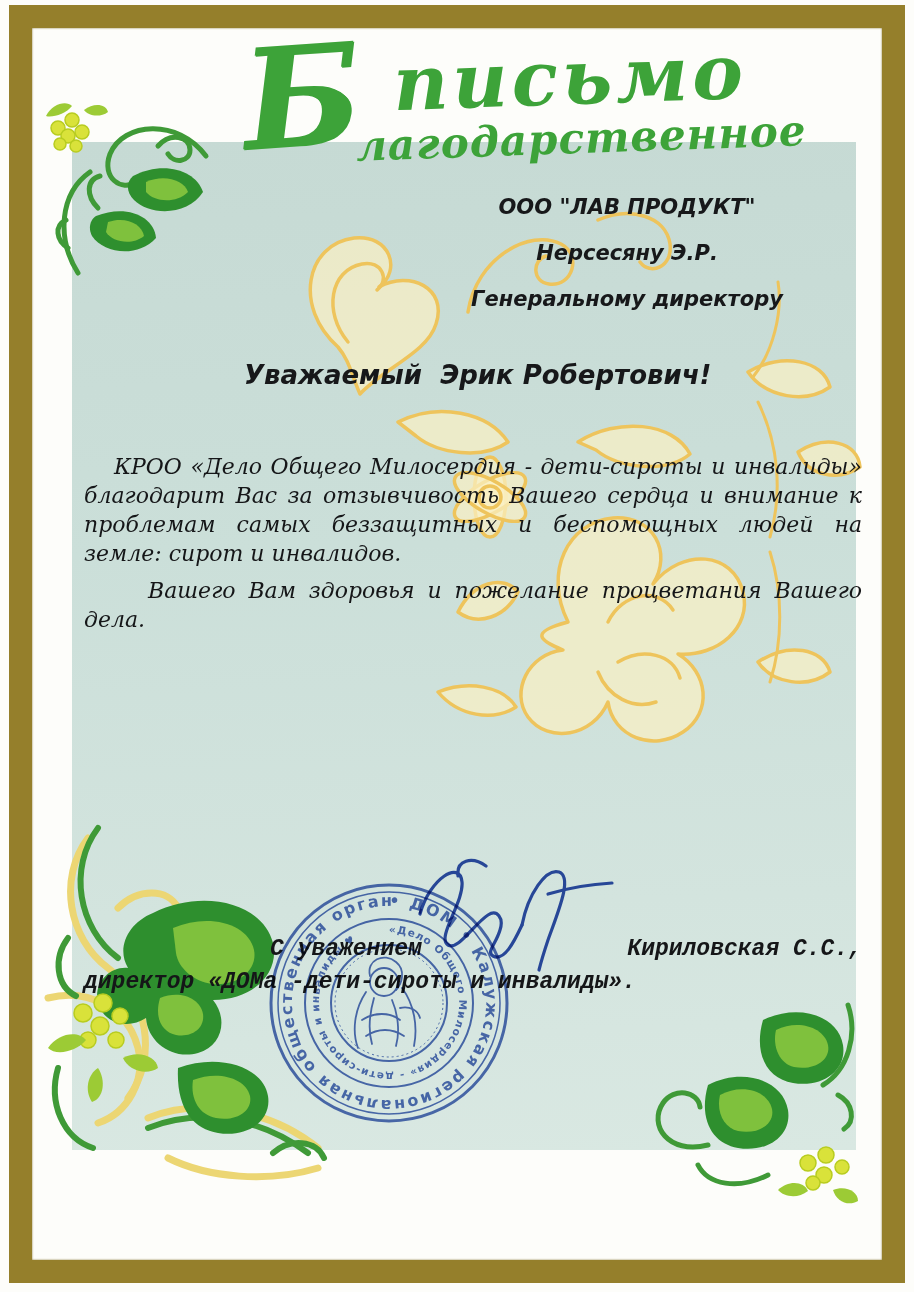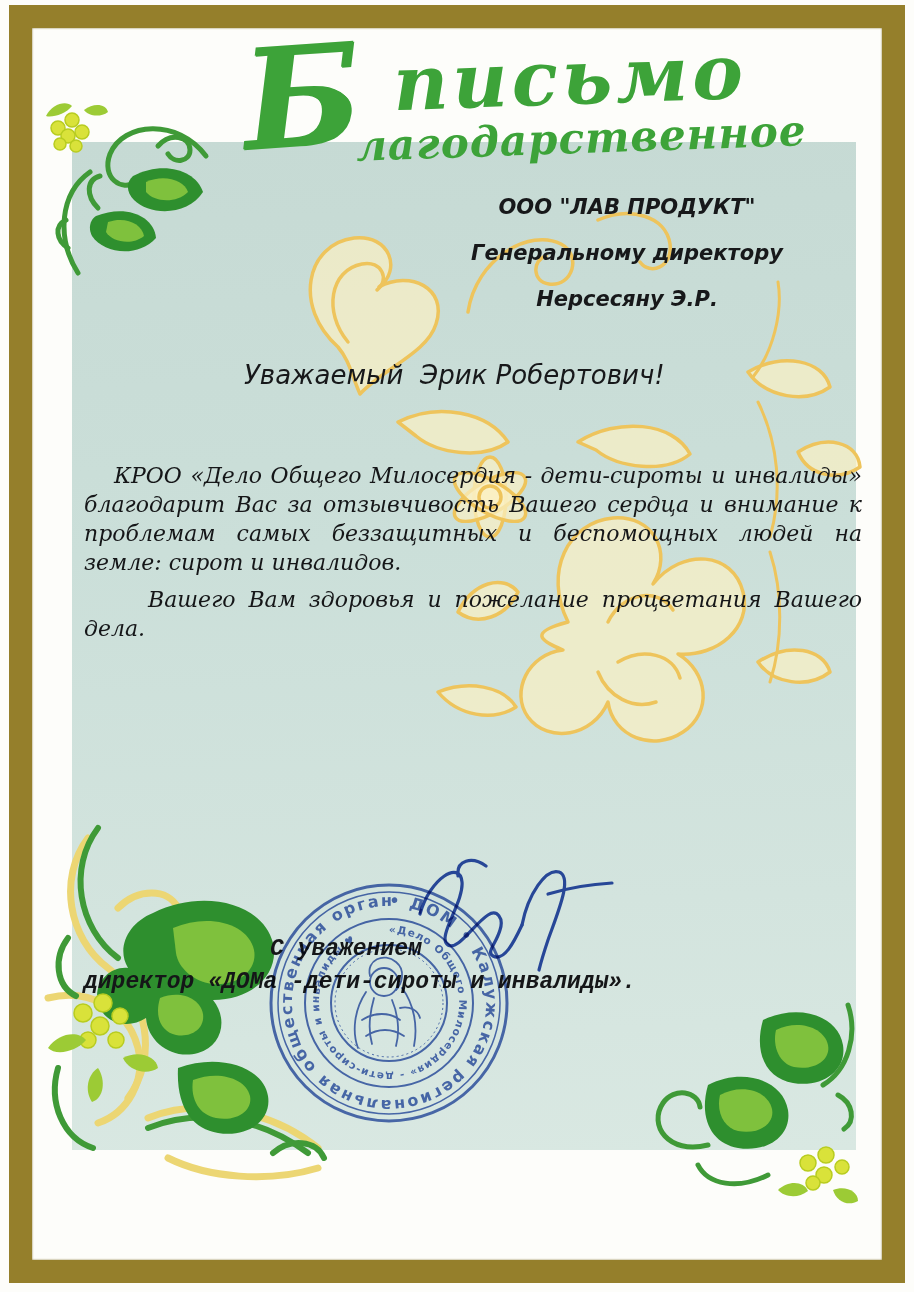--- a/index.html
+++ b/index.html
@@ -46,31 +46,31 @@
   .addressee{
     position:absolute;left:452px;top:196px;width:350px;
     text-align:center;color:#17181a;
     font-family:"DejaVu Sans",sans-serif;font-weight:bold;font-style:italic;
     font-size:21px;
   }
   .addressee div{margin-bottom:23px;line-height:23px;}
   
   .salutation{
     position:absolute;left:244px;top:360px;
-    font-family:"DejaVu Sans",sans-serif;font-weight:normal;font-style:italic;
+    font-family:"DejaVu Sans",sans-serif;font-weight:bold;font-style:italic;
     font-size:26px;color:#17181a;white-space:pre;
   }
   
   .body-text{
     position:absolute;left:84px;top:448px;width:778px;
     font-family:"DejaVu Serif",serif;font-style:italic;font-weight:500;
     font-size:22px;line-height:29px;color:#151618;
     text-align:justify;
   }
-  .body-text p{margin:13px 0 2px 0;text-indent:30px;}
+  .body-text p{margin:4px 0 2px 0;text-indent:30px;}
   .body-text p.gap{margin-top:14px;}
   .body-text p.small-gap{margin-top:8px;}
   .body-text p.big-indent{text-indent:64px;}
   
   .closing{
     position:absolute;left:84px;top:936px;width:778px;
     font-family:Liberation Mono, monospace;font-style:italic;font-weight:bold;
     font-size:23px;color:#151618;
   }
   .closing-row{display:flex;justify-content:space-between;}
@@ -196,34 +196,35 @@
   </svg>
 
   <div class="title-wrap">
     <span class="title-b">Б</span>
     <span class="title-w1">письмо</span>
     <span class="title-w2">лагодарственное</span>
   </div>
 
   <div class="addressee">
     <div>ООО "ЛАВ ПРОДУКТ"</div>
+    <div>Нерсесяну Э.Р.</div>
     <div>Генеральному директору</div>
-    <div>Нерсесяну Э.Р.</div>
   </div>
 
   <div class="salutation">Уважаемый  Эрик Робертович!</div>
 
   <div class="body-text">
     <p>КРОО «Дело Общего Милосердия - дети-сироты и инвалиды» благодарит Вас за отзывчивость Вашего сердца и внимание к проблемам самых беззащитных и беспомощных людей на земле: сирот и инвалидов.</p>
     <p class="small-gap big-indent">Вашего Вам здоровья и пожелание процветания Вашего дела.</p>
   </div>
 
   <div class="closing">
     <div class="closing-row">
       <span class="closing-left">С уважением</span>
+      <span>Кириловская С.С.,</span>
     </div>
     <div class="closing-role">директор «ДОМа -дети-сироты и инвалиды».</div>
   </div>
 
   <svg class="stamp" width="246" height="246" viewBox="0 0 246 246">
     <defs>
       <path id="outerring" d="M123,26 a97,97 0 1 1 -0.01,0"></path>
       <path id="innerring" d="M123,53 a70,70 0 1 1 -0.01,0"></path>
     </defs>
     <g stroke="#3b5cb3" fill="none">

